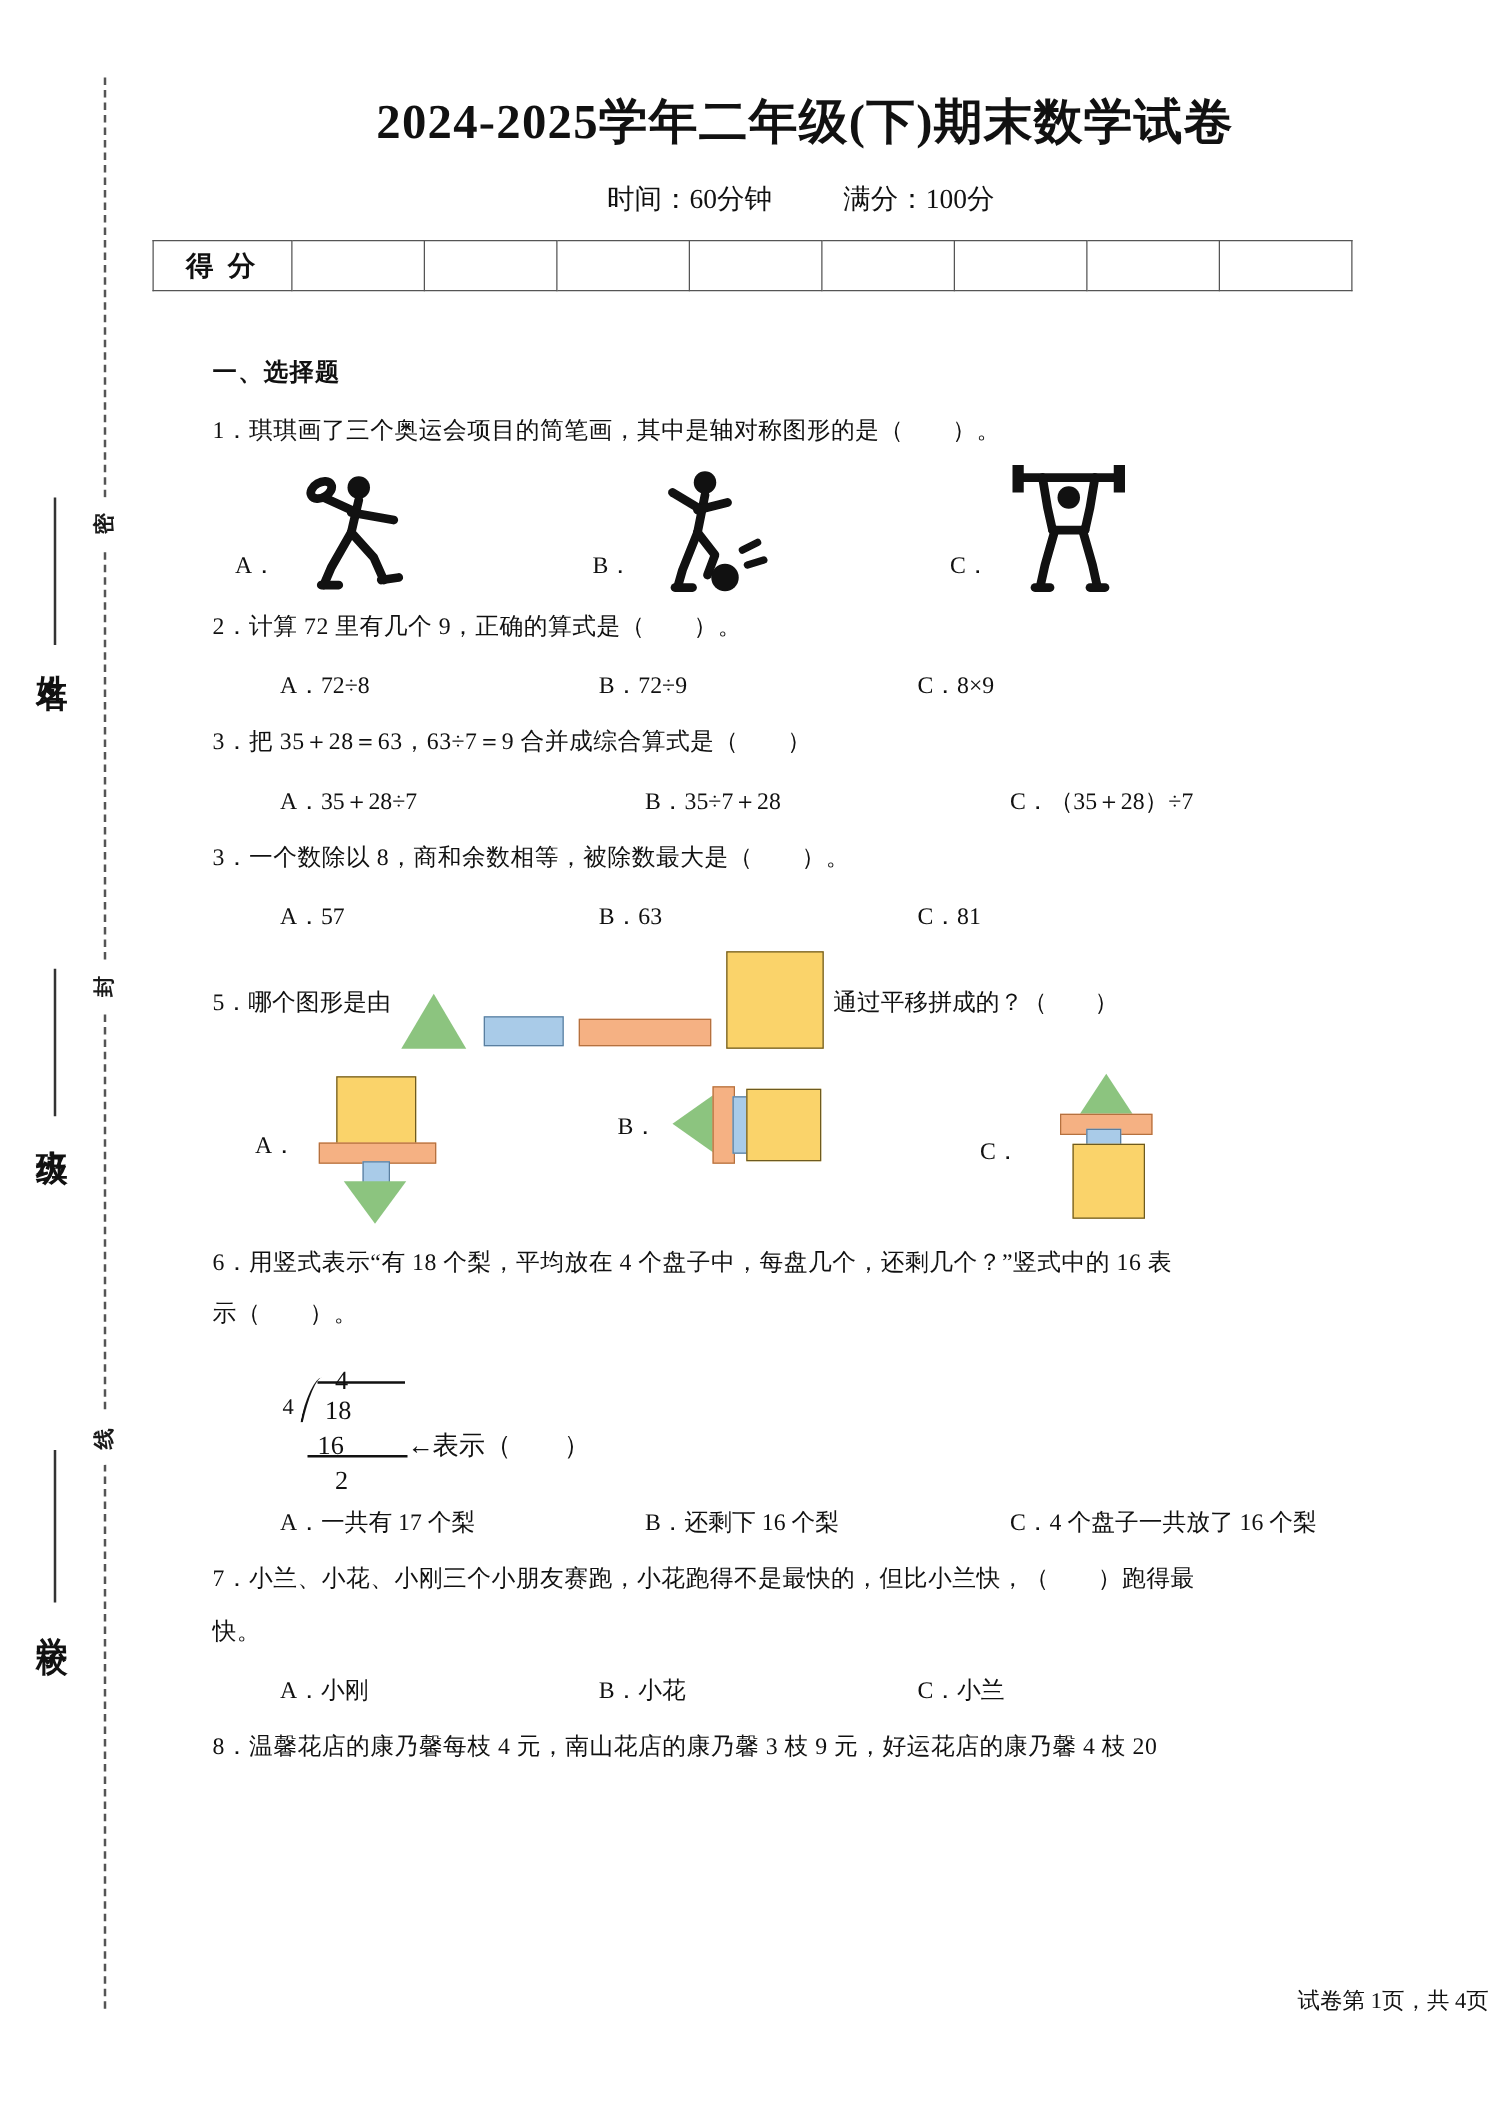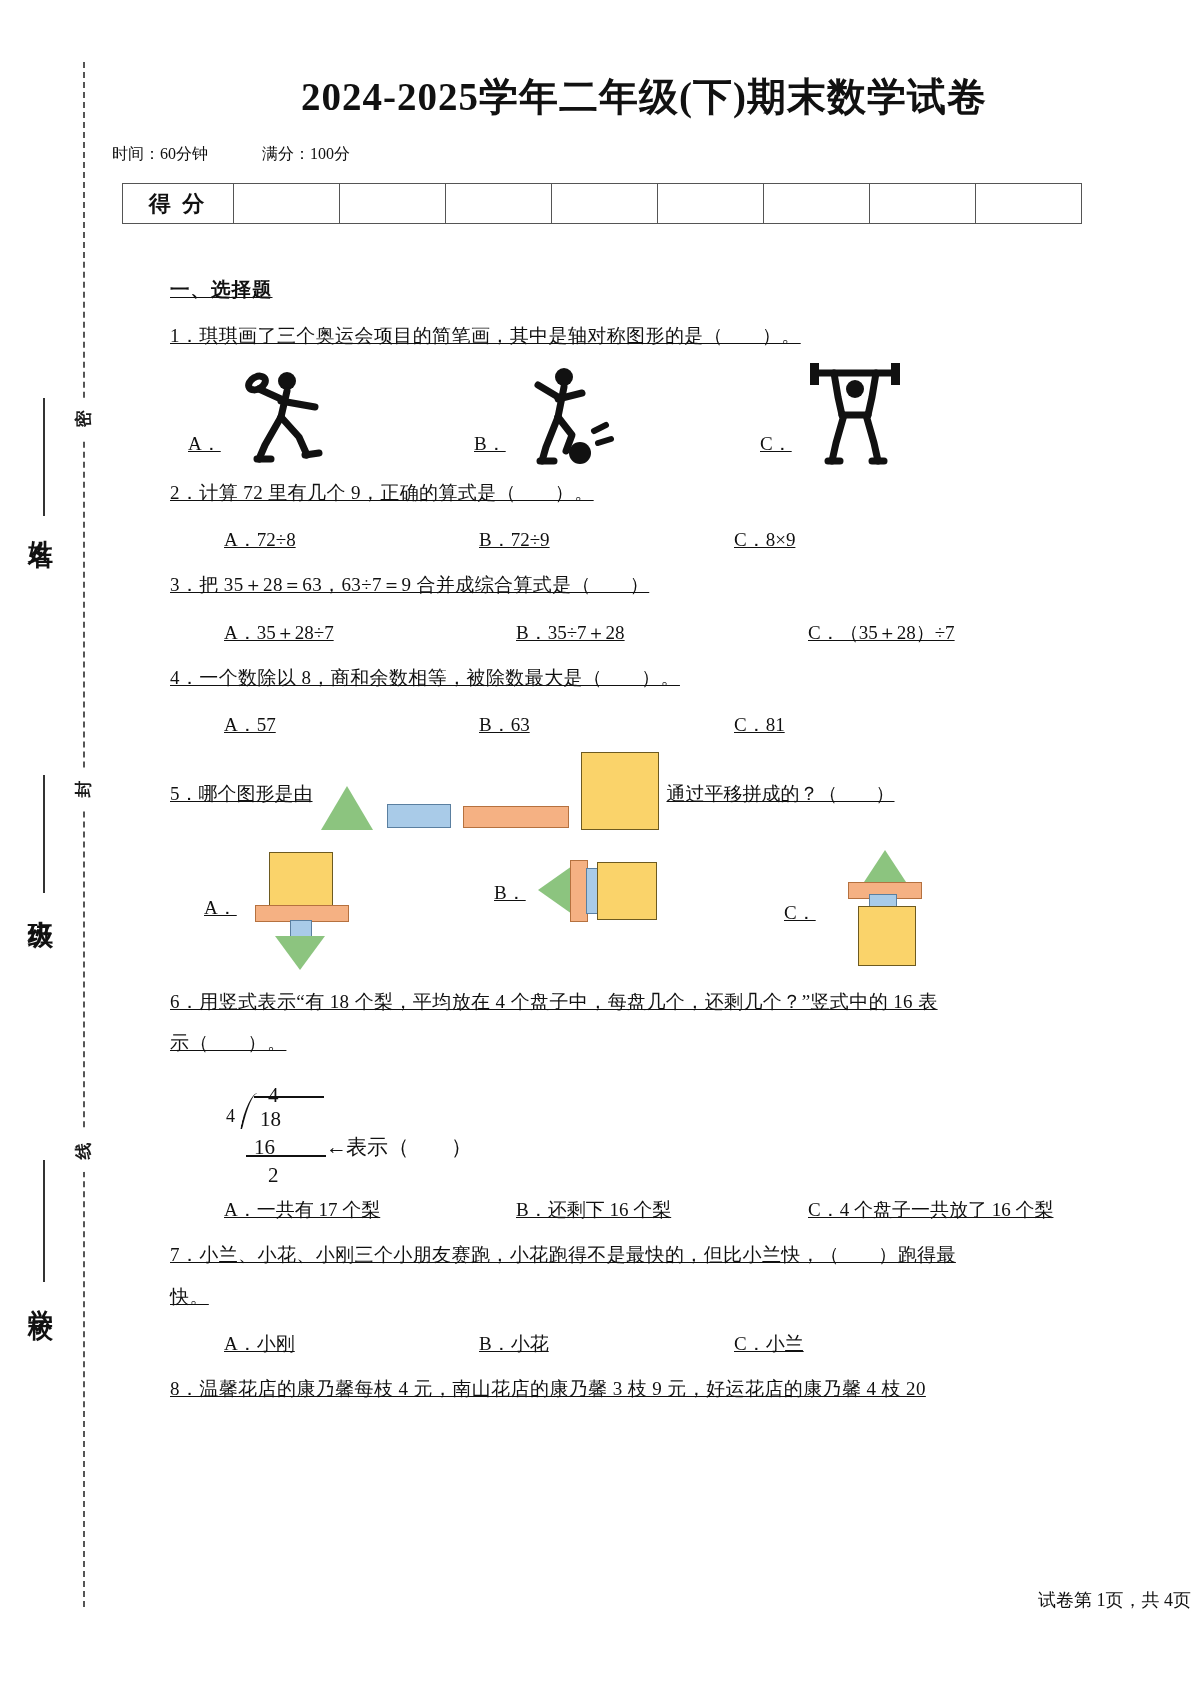--- a/index.html
+++ b/index.html
@@ -88,24 +88,24 @@
     text-align: center;
     font-size: 39px;
     font-weight: bold;
     letter-spacing: 1px;
     margin: 70px 0 0 0;
     padding-right: 15px;
     font-family: "Liberation Serif", serif;
     white-space: nowrap;
   }
   .subline {
-    text-align: left;
+    text-align: center;
     padding-right: 22px;
     margin-top: 20px;
-    font-size: 16px;
+    font-size: 22px;
     font-family: "Liberation Serif", serif;
   }
   .subline .gap { display: inline-block; width: 46px; }
 
   
   .score-table-wrap {
     margin: 18px 0 0 10px;
     width: 960px;
   }
   table.score {
@@ -125,21 +125,20 @@
   }
   table.score td.hdr { width: 108px; }
 
   
   .qbody {
     margin: 48px 0 0 58px;
     width: 960px;
     font-size: 19px;
     line-height: 1.85;
     font-family: "Liberation Serif", serif;
-    text-decoration: underline;
   }
   .sec-title {
     font-weight: bold;
     font-size: 19.5px;
     margin-bottom: 10px;
     letter-spacing: 1px;
   }
   .q {
     margin-top: 6px;
     letter-spacing: 0.4px;
@@ -395,21 +394,21 @@
         <div>C．8×9</div>
       </div>
 
       <div class="q q-stem">3．把 35＋28＝63，63÷7＝9 合并成综合算式是（　　）</div>
       <div class="opts wide">
         <div>A．35＋28÷7</div>
         <div>B．35÷7＋28</div>
         <div>C．（35＋28）÷7</div>
       </div>
 
-      <div class="q q-stem">4．一个数除以 8，商和余数相等，被除数最大是（　　）。</div>
+      <div class="q q-stem">3．一个数除以 8，商和余数相等，被除数最大是（　　）。</div>
       <div class="opts">
         <div>A．57</div>
         <div>B．63</div>
         <div>C．81</div>
       </div>
 
       <div class="q5-line">
         <span class="txt">5．哪个图形是由</span>
         <span class="shape-strip">
           <span class="sq-tri"></span>

